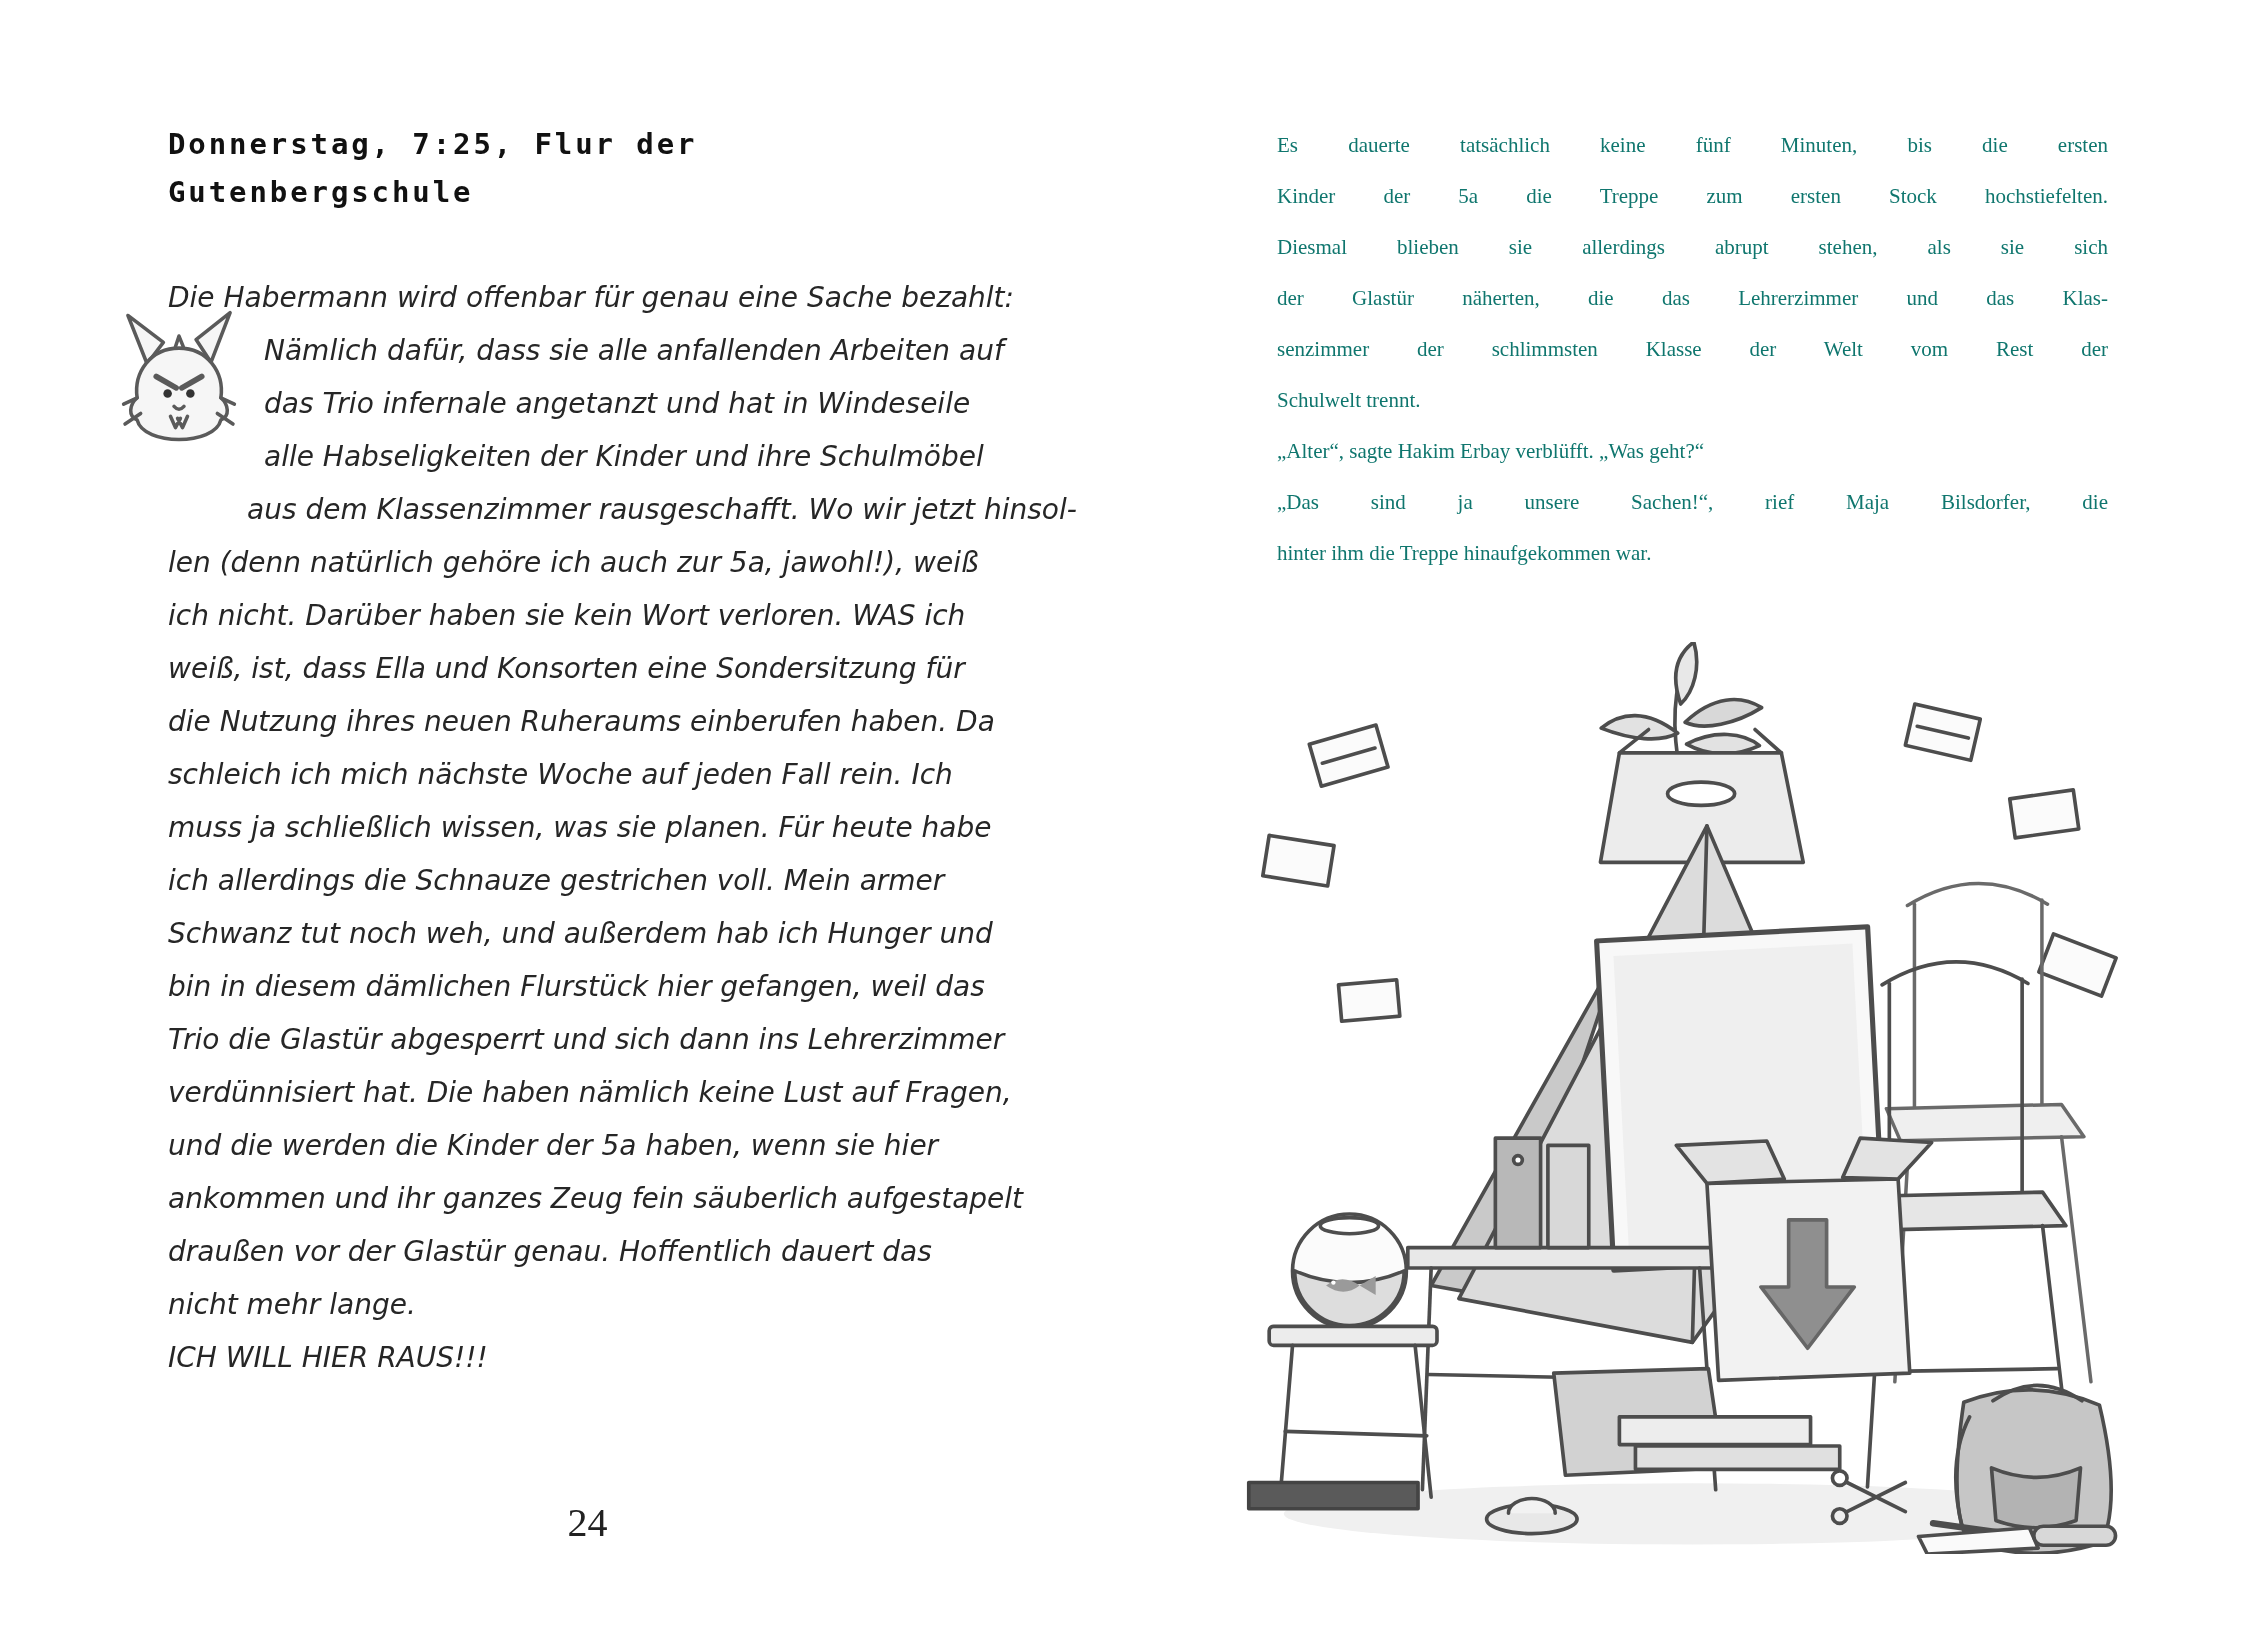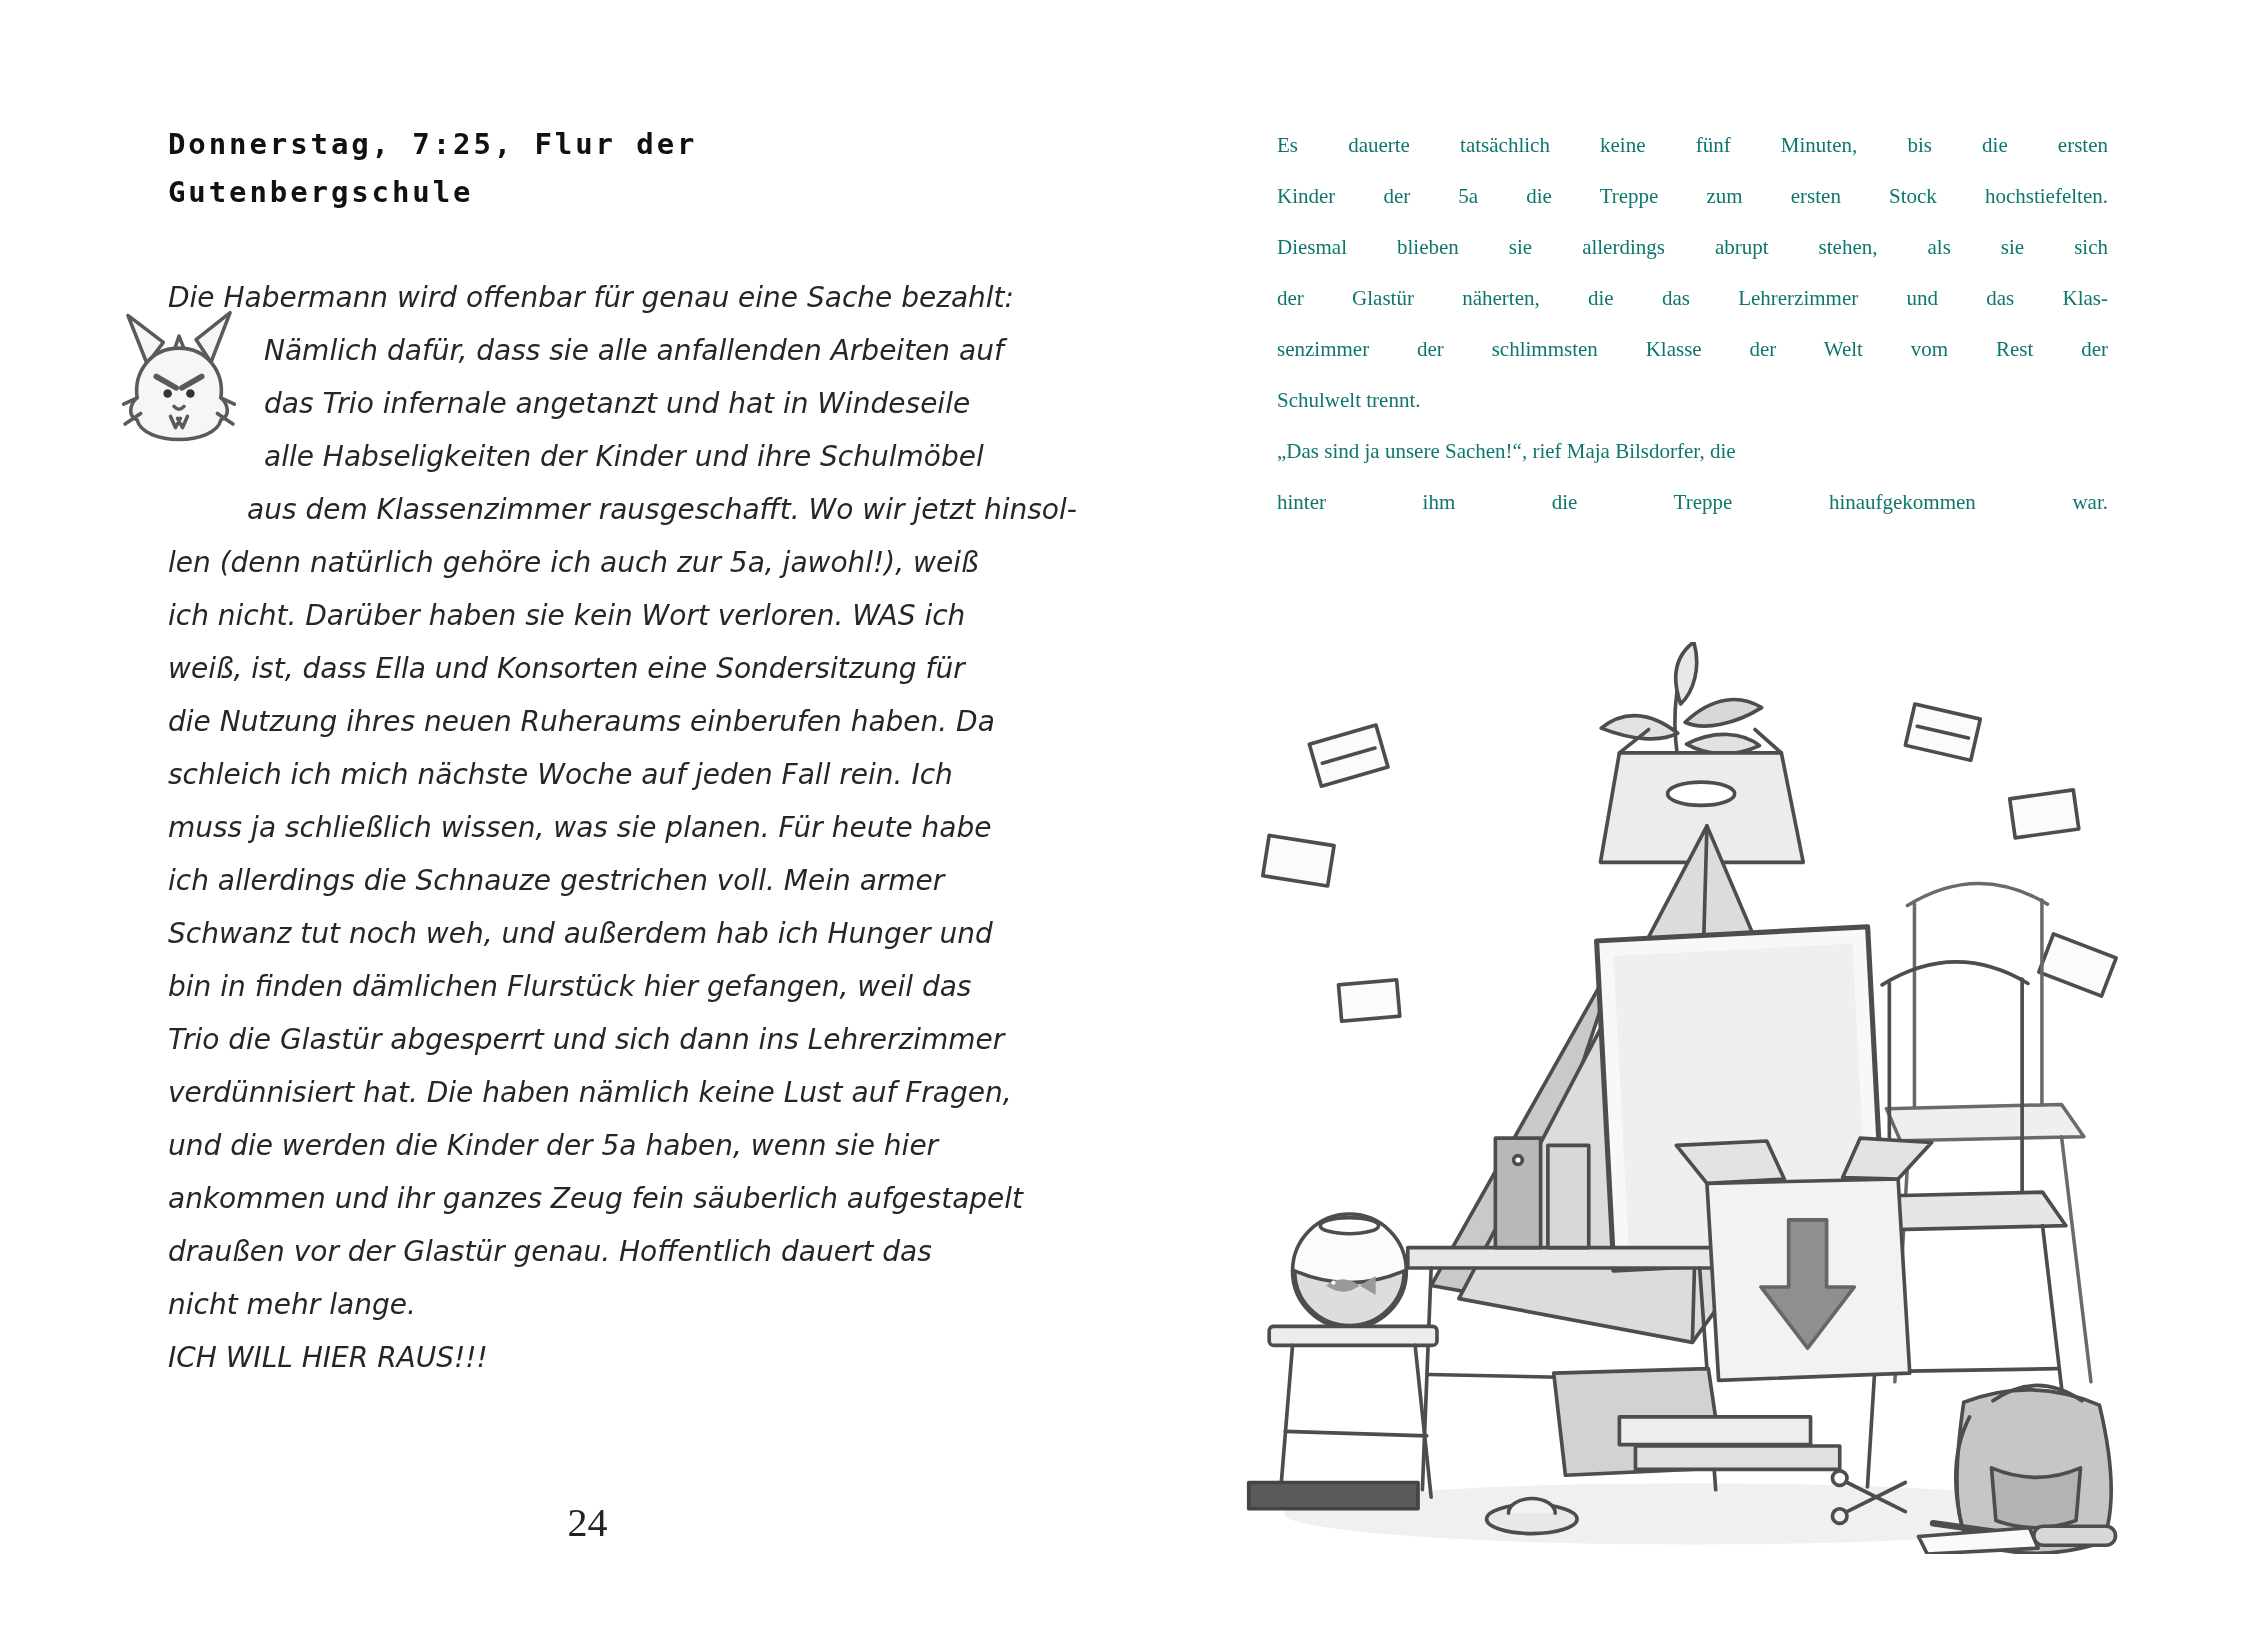--- a/index.html
+++ b/index.html
@@ -118,21 +118,21 @@
           <div class="hline">alle Habseligkeiten der Kinder und ihre Schulmöbel</div>
           <div class="hline">aus dem Klassenzimmer rausgeschafft.  Wo wir jetzt hinsol-</div>
           <div class="hline">len (denn natürlich gehöre ich auch zur 5a, jawohl!), weiß</div>
           <div class="hline">ich nicht. Darüber haben sie kein Wort verloren. WAS ich</div>
           <div class="hline">weiß, ist, dass Ella und Konsorten eine Sondersitzung für</div>
           <div class="hline">die Nutzung ihres neuen Ruheraums einberufen haben. Da</div>
           <div class="hline">schleich ich mich nächste Woche auf jeden Fall rein. Ich</div>
           <div class="hline">muss ja schließlich wissen, was sie planen. Für heute habe</div>
           <div class="hline">ich allerdings die Schnauze gestrichen voll. Mein armer</div>
           <div class="hline">Schwanz tut noch weh, und außerdem hab ich Hunger und</div>
-          <div class="hline">bin in finden dämlichen Flurstück hier gefangen, weil das</div>
+          <div class="hline">bin in diesem dämlichen Flurstück hier gefangen, weil das</div>
           <div class="hline">Trio die Glastür abgesperrt und sich dann ins Lehrerzimmer</div>
           <div class="hline">verdünnisiert hat. Die haben nämlich keine Lust auf Fragen,</div>
           <div class="hline">und die werden die Kinder der 5a haben, wenn sie hier</div>
           <div class="hline">ankommen und ihr ganzes Zeug fein säuberlich aufgestapelt</div>
           <div class="hline">draußen vor der Glastür genau. Hoffentlich dauert das</div>
           <div class="hline">nicht mehr lange.</div>
           <div class="hline">ICH WILL HIER RAUS!!!</div>
         </div>
 
     </div>
@@ -142,20 +142,21 @@
 
   <div class="page right-page">
     <div class="serif-lines">
 
     <div class="sline">Es dauerte tatsächlich keine fünf Minuten, bis die ersten</div>
         <div class="sline">Kinder der 5a die Treppe zum ersten Stock hochstiefelten.</div>
         <div class="sline">Diesmal blieben sie allerdings abrupt stehen, als sie sich</div>
         <div class="sline">der Glastür näherten, die das Lehrerzimmer und das Klas-</div>
         <div class="sline">senzimmer der schlimmsten Klasse der Welt vom Rest der</div>
         <div class="sline">Schulwelt trennt.</div>
+        <div class="sline">„Alter“, sagte Hakim Erbay verblüfft. „Was geht?“</div>
         <div class="sline">„Das sind ja unsere Sachen!“, rief Maja Bilsdorfer, die</div>
         <div class="sline">hinter ihm die Treppe hinaufgekommen war.</div>
       </div>
   </div>
 
   <div class="pile-illustration">
     <svg viewBox="0 0 1250 1250" xmlns="http://www.w3.org/2000/svg">
       <g stroke="#4d4d4d" stroke-width="5" stroke-linejoin="round" stroke-linecap="round">
 
         <ellipse cx="620" cy="1195" rx="560" ry="42" fill="#f0f0f0" stroke="none"></ellipse>

